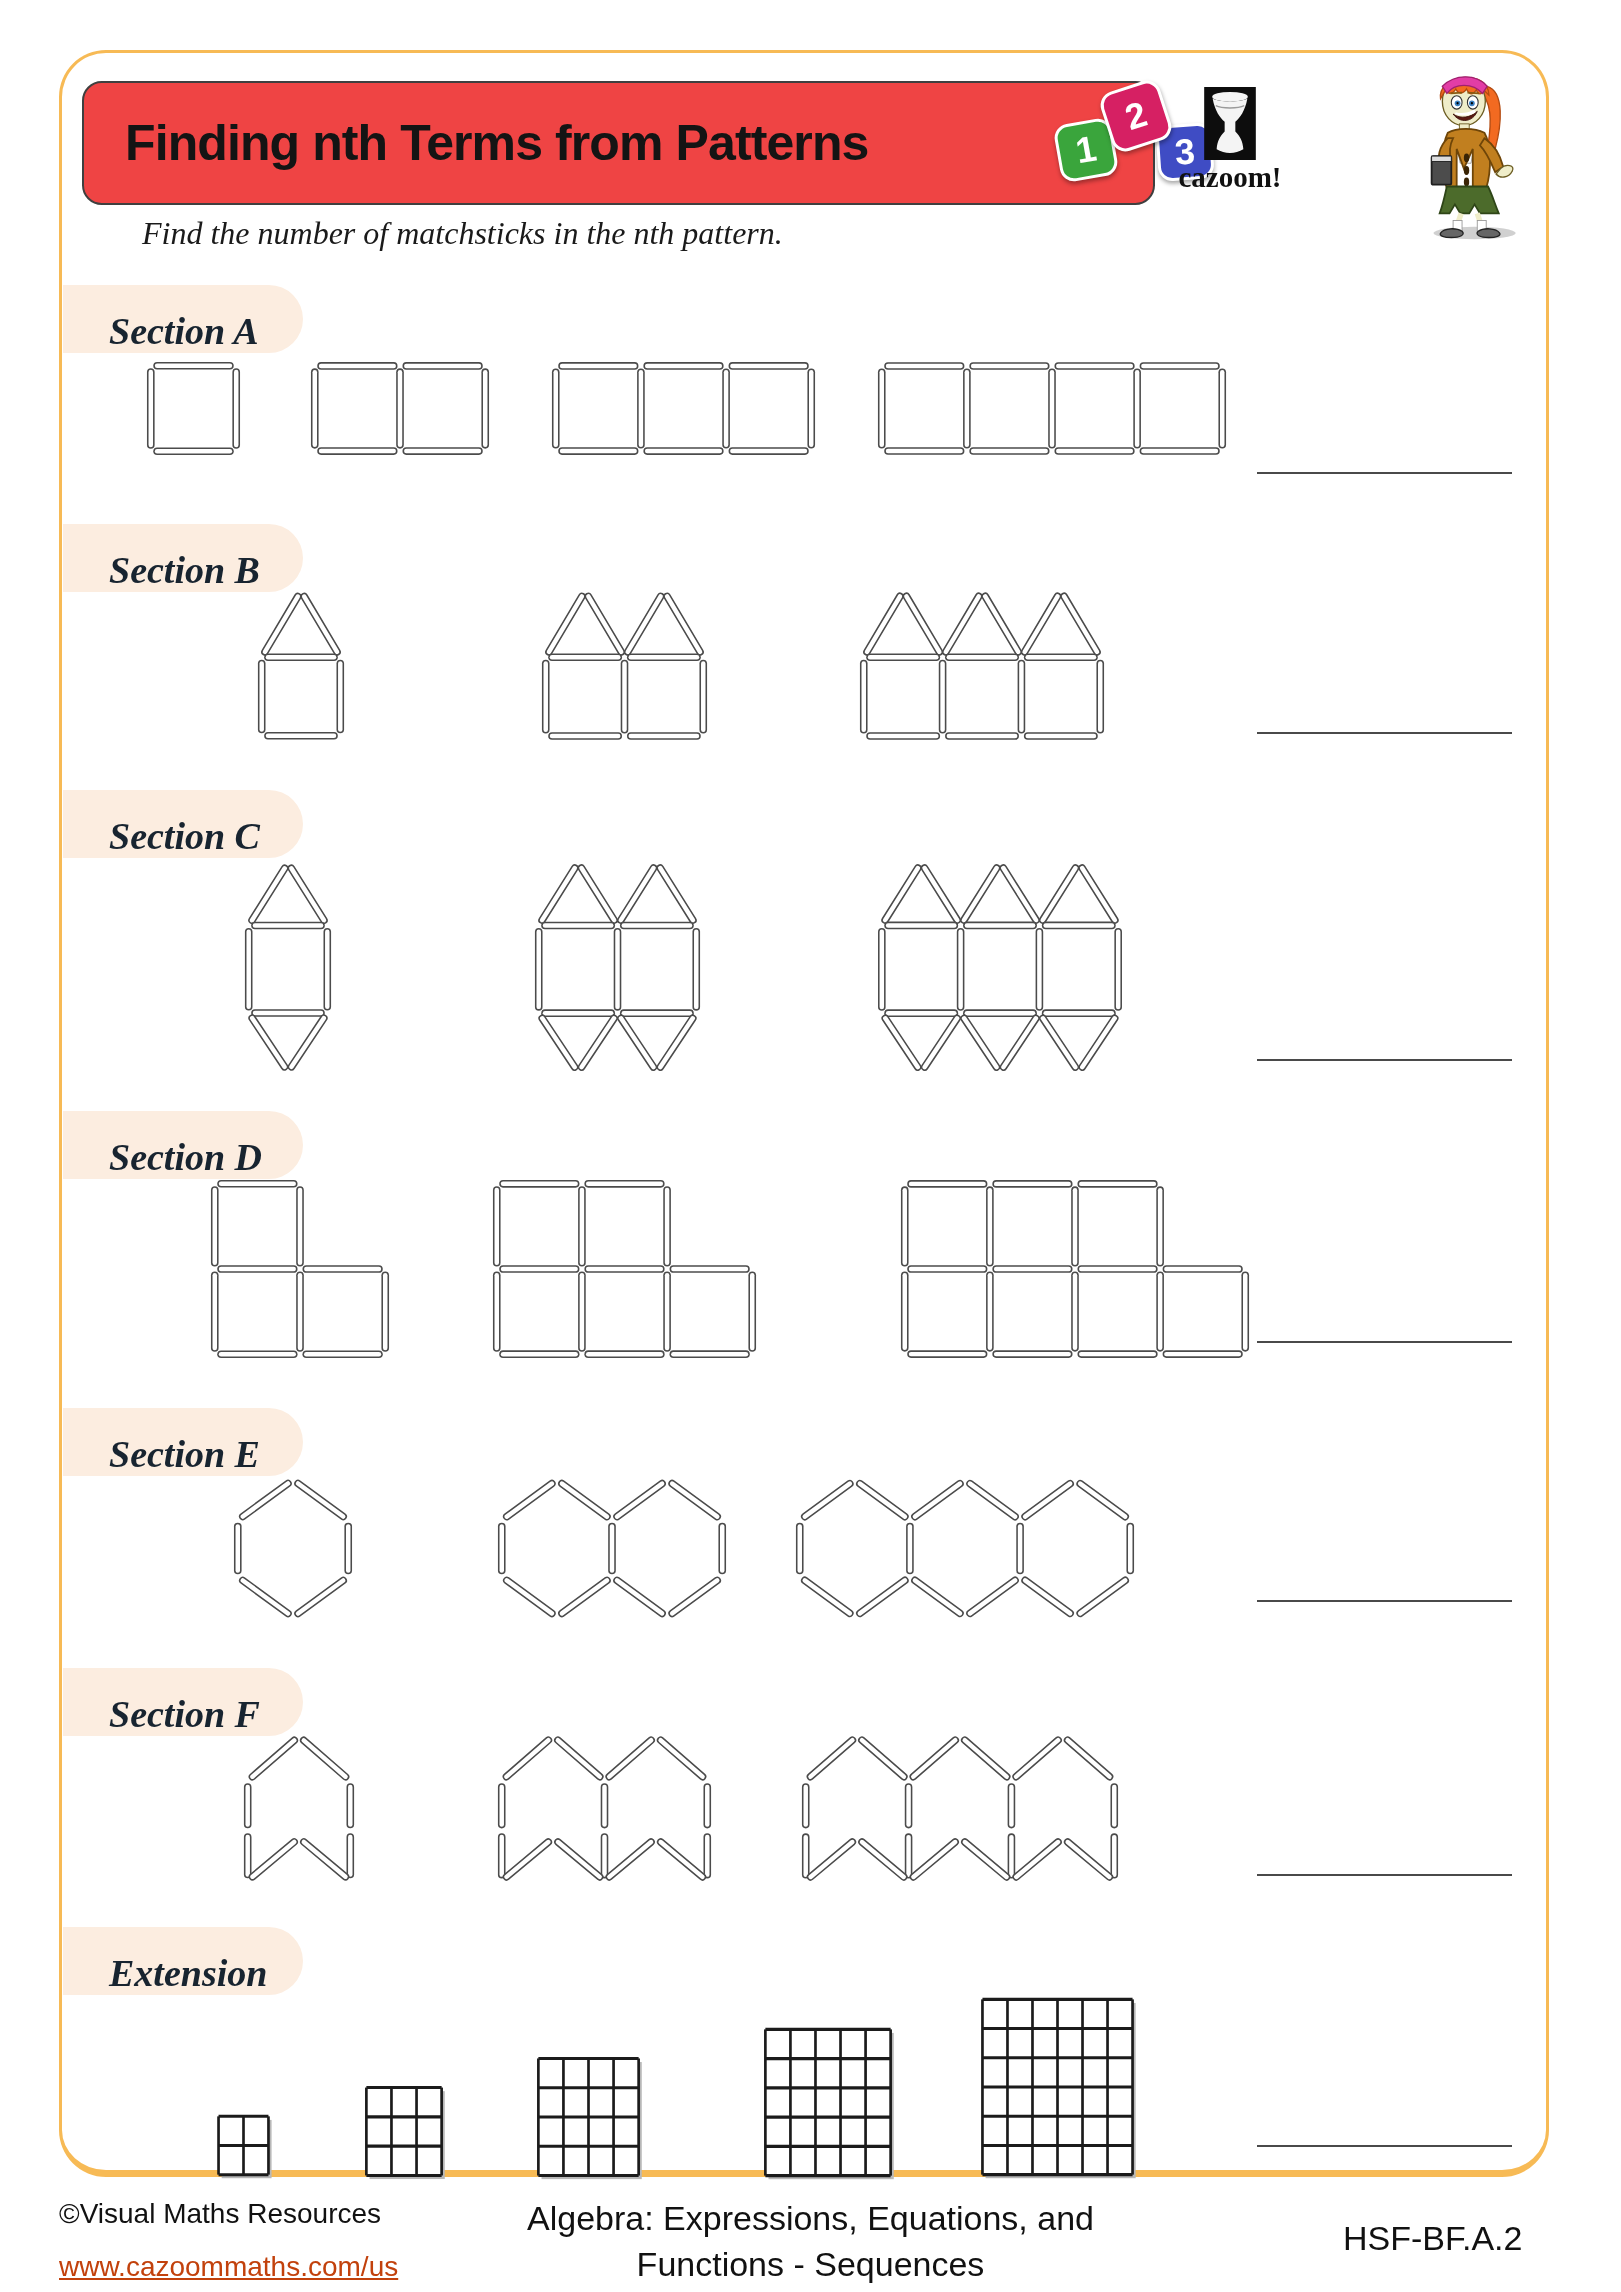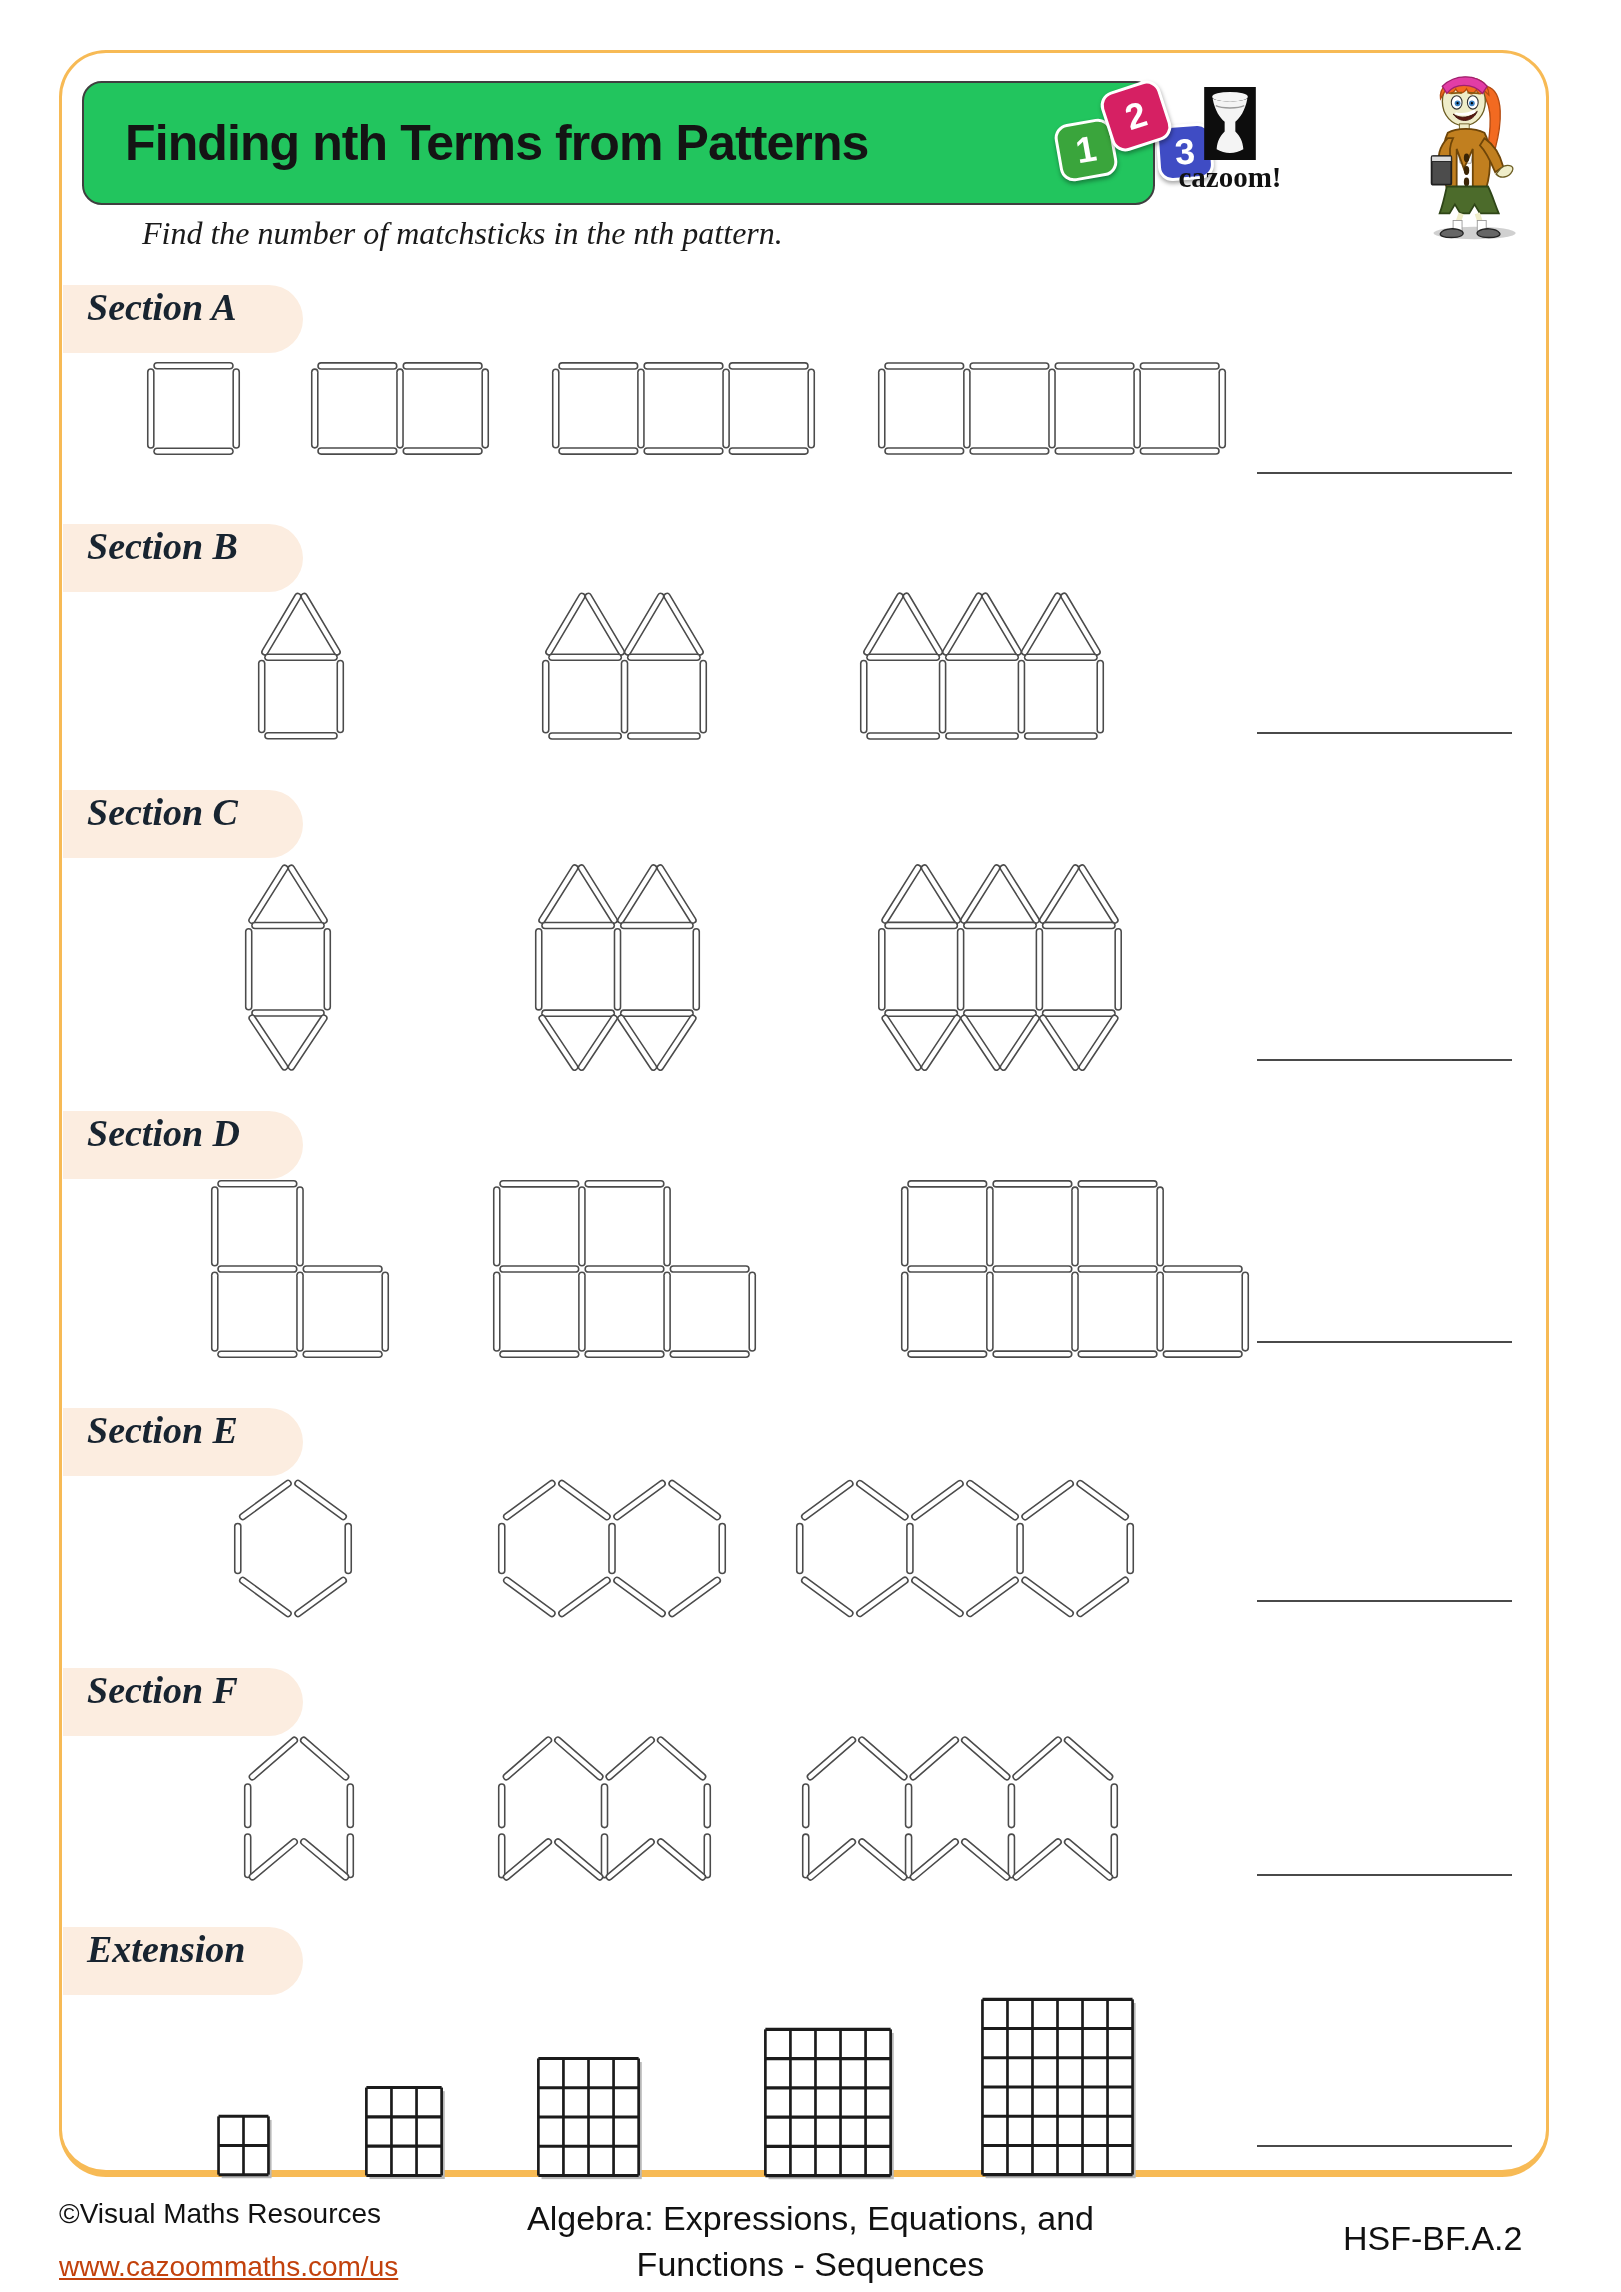--- a/index.html
+++ b/index.html
@@ -1,39 +1,39 @@
 <!DOCTYPE html>
 <html style="font-size:14.3px"><head>
 <meta charset="utf-8">
 <style>
   html,body{margin:0;padding:0;background:#fff;}
   .page{position:relative;width:1622px;height:2293px;background:#fff;overflow:hidden;
         font-family:"Liberation Sans",sans-serif;}
   .frame{position:absolute;left:59px;top:50px;width:1490px;height:2127px;
          border:3.6px solid #F7BA55;border-bottom-width:7.2px;border-radius:47px;box-sizing:border-box;}
-  .title-box{position:absolute;left:82px;top:81px;width:1073px;height:124px;background:#22c55e;
+  .title-box{position:absolute;left:82px;top:81px;width:1073px;height:124px;background:#ef4444;
              border:2.7px solid #3f3f3f;border-radius:19.7px;box-sizing:border-box;}
   .title{position:absolute;left:41px;top:50%;transform:translateY(-50%);margin:0;
          font-family:"Liberation Sans",sans-serif;font-weight:700;font-size:50px;
          letter-spacing:-0.9px;color:#141414;white-space:nowrap;}
   .tile{position:absolute;display:flex;align-items:center;justify-content:center;
         color:#fff;font-weight:700;font-size:36px;border:3.6px solid #fff;border-radius:14.3px;
         box-shadow:0 2.7px 4.5px rgba(0,0,0,.35);}
   .tile-1{left:973px;top:38px;width:52px;height:52px;background:#3AA53C;transform:rotate(-10deg);}
   .tile-2{left:1021px;top:1.8px;width:56px;height:56px;background:#D62063;transform:rotate(-18deg);z-index:2;}
   .tile-3{left:1073px;top:41px;width:50px;height:50px;background:#3F4CC4;transform:rotate(-4deg);}
   .drum-wrap{position:absolute;left:1090px;top:3.6px;width:112px;text-align:center;}
   .drum-wrap svg{display:block;margin:0 auto;}
   .brand{font-family:"Liberation Serif",serif;font-weight:700;font-size:29px;color:#111;margin-top:1.8px;}
   .girl{position:absolute;left:1415px;top:63px;z-index:3;}
   .instruction{position:absolute;left:142px;top:215px;margin:0;font-family:"Liberation Serif",serif;
                font-style:italic;font-size:32px;color:#1a1a1a;}
   .section-label{position:absolute;left:63px;width:240px;height:68px;background:#FCEDE0;
-                 border-radius:0 34px 34px 0;display:flex;align-items:flex-start;box-sizing:border-box;
-                 padding-left:24px;}
+                 border-radius:0 34px 34px 0;display:flex;align-items:flex-end;box-sizing:border-box;
+                 padding-left:46px;}
   .section-label span{font-family:"Liberation Serif",serif;font-style:italic;font-weight:700;
                       font-size:38px;color:#182430;}
   .answer-line{position:absolute;left:1257px;width:255px;border-top:2.7px solid #4a4a4a;}
   .pattern-svg{position:absolute;}
   .footer-left{position:absolute;left:59px;top:2196px;font-size:28px;color:#111;line-height:1.3;}
   .footer-link{display:inline-block;margin-top:17px;color:#c2410c;text-decoration:underline;cursor:pointer;}
   .footer-center{position:absolute;left:497px;top:2196px;width:627px;text-align:center;
                  font-size:34px;color:#111;line-height:1.35;}
   .footer-right{position:absolute;left:1343px;top:2219px;width:206px;text-align:left;
                 font-size:34px;color:#111;}

